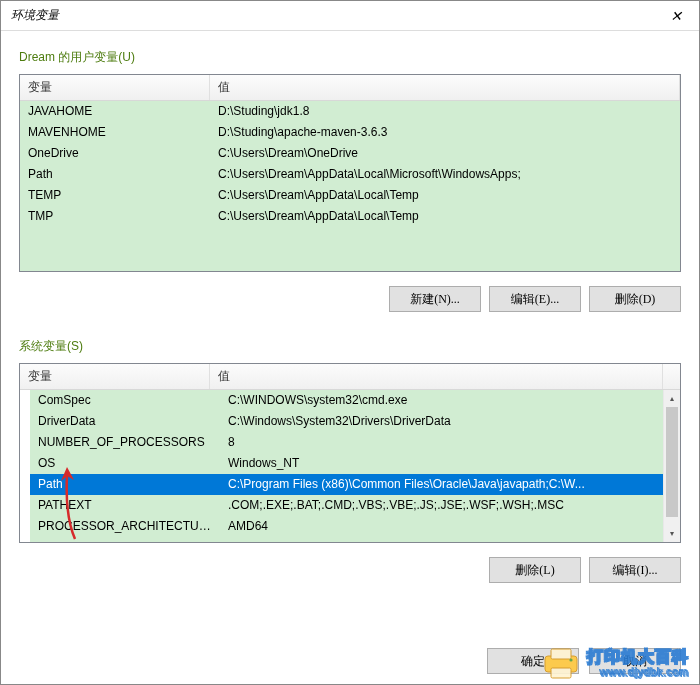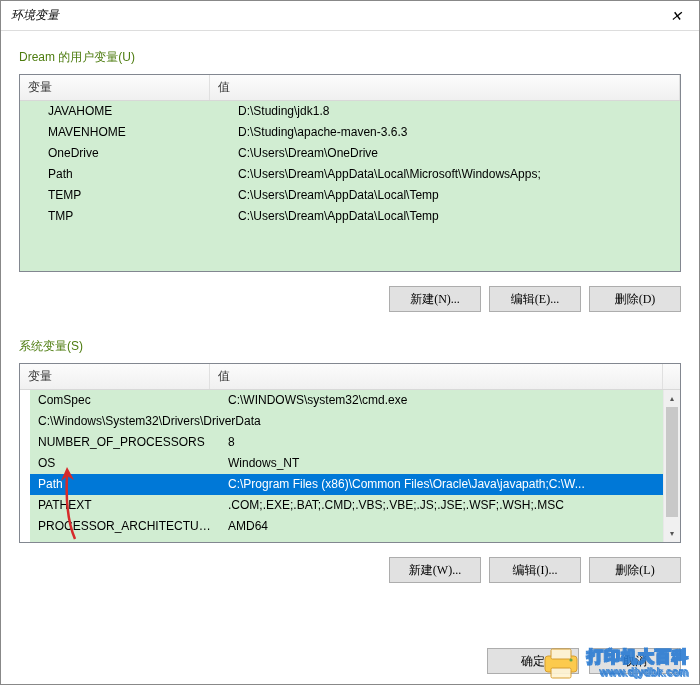--- a/index.html
+++ b/index.html
@@ -63,21 +63,20 @@
       background: #d1edd2;
     }
     .row.selected { background: #0078d7; color: #fff; }
     .row.clipped { height: 12px; overflow: hidden; }
     .cell { padding: 0 8px; font-size: 12px; white-space: nowrap; overflow: hidden; text-overflow: ellipsis; }
     .cell.var { width: 190px; }
     .cell.val { flex: 1; }
     .row.selected .cell.val { text-overflow: ellipsis; }
     .user-body {
       background: linear-gradient(#d1edd2 0%, #d1edd2 100%);
-      padding-left: 20px;
     }
     .scrollbar {
       position: absolute; right: 0; top: 0; bottom: 0; width: 17px;
       background: #f0f0f0;
       display: flex; flex-direction: column;
       border-left: 1px solid #e8e8e8;
     }
     .sb-btn {
       height: 17px; display: flex; align-items: center; justify-content: center;
       font-size: 8px; color: #555;
@@ -199,20 +198,21 @@
       <div class="th val">值</div>
       <div class="th scroll"></div>
     </div>
     <div class="system-body-wrap">
       <div class="system-rows">
         <div class="row">
             <div class="cell var">ComSpec</div>
             <div class="cell val">C:\WINDOWS\system32\cmd.exe</div>
           </div>
         <div class="row">
+            <div class="cell var">DriverData</div>
             <div class="cell val">C:\Windows\System32\Drivers\DriverData</div>
           </div>
         <div class="row">
             <div class="cell var">NUMBER_OF_PROCESSORS</div>
             <div class="cell val">8</div>
           </div>
         <div class="row">
             <div class="cell var">OS</div>
             <div class="cell val">Windows_NT</div>
           </div>
@@ -236,23 +236,22 @@
       <div class="scrollbar">
         <div class="sb-btn">▴</div>
         <div class="sb-track">
           <div class="sb-thumb"></div>
         </div>
         <div class="sb-btn">▾</div>
       </div>
     </div>
   </div>
   <div class="btn-row last">
-    <button class="win-btn">新建(W)...</button>
+    <button class="win-btn">删除(L)</button>
     <button class="win-btn">编辑(I)...</button>
-    <button class="win-btn">删除(L)</button>
   </div>
 
 </div>
 
 <svg class="arrow-annotation" width="28" height="80" viewBox="0 0 28 80">
   <path d="M 18 78 Q 8 55 10 14" stroke="#d62b2b" stroke-width="2.5" fill="none"></path>
   <path d="M 10 6 L 4 20 L 10 15 L 17 19 Z" fill="#d62b2b"></path>
 </svg>
 
 <div class="dialog-buttons">

